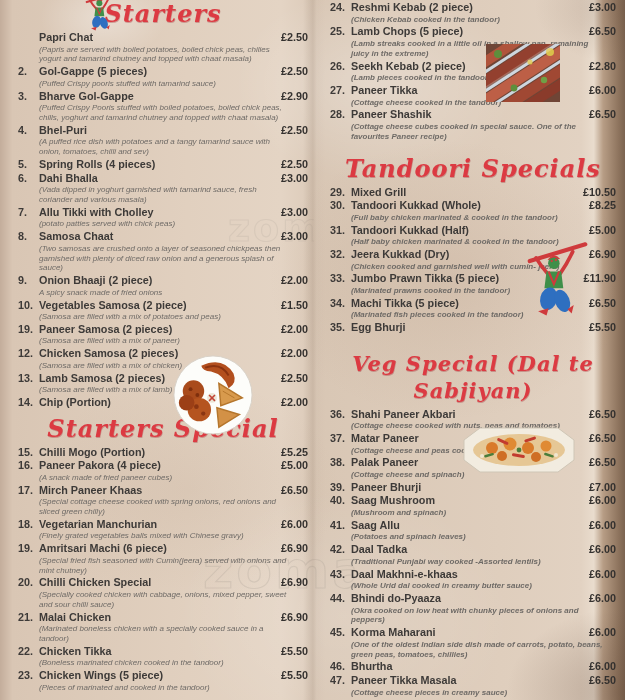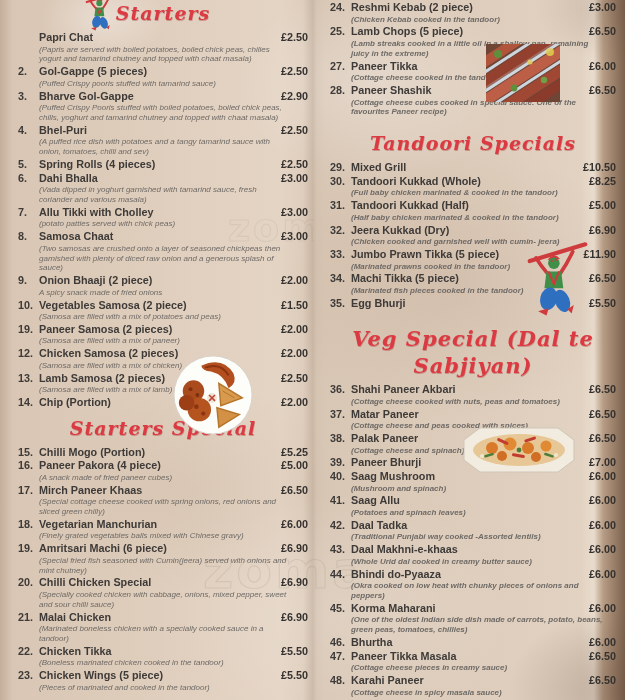--- a/index.html
+++ b/index.html
@@ -15,21 +15,21 @@
       radial-gradient(240px 180px at 55% 88%, rgba(255,255,255,.16), transparent 70%),
       radial-gradient(160px 120px at 99% 99%, rgba(92,66,50,.30), transparent 70%),
       radial-gradient(120px 80px at 99% 1%, rgba(92,66,50,.18), transparent 70%),
       linear-gradient(90deg,#c3ad9b 0%,#d9c6b4 2%,#e1d0bf 30%,#e4d4c4 45%,#d9c7b5 52%,#dfcebd 80%,#e2d2c2 93%,#e9dccd 95%,#b79d85 96.5%,#8d735d 99%,#7b6350 100%);
   }
   .col{position:absolute;top:0;}
   #left-col{left:18px;width:290px;}
   #right-col{left:330px;width:286px;padding-top:1px;}
   .section-header{
     font-family:"DejaVu Serif", serif;font-style:italic;font-weight:bold;
-    color:#dc3a42;font-size:19px;line-height:27px;text-align:center;
+    color:#dc3a42;font-size:24px;line-height:27px;text-align:center;
     letter-spacing:1px;margin:1px 0 4px;
     text-shadow:.5px .5px 0 rgba(160,40,45,.35);
   }
   .sec-left-0{margin-top:0;}
   .sec-left-1{margin-top:5px;}
   .sec-right-1{margin-top:13px;}
   .sec-right-2{margin-top:15px;font-size:21px;font-style:italic;}
   .line{display:flex;align-items:baseline;font-size:10.8px;font-weight:bold;color:#3d3a38;line-height:13.6px;justify-content:center;}
   .num{width:21px;flex:none;}
   .name{white-space:nowrap;}
@@ -276,20 +276,29 @@
       <div class="line">
         <span class="num">25.</span>
         <span class="name">Lamb Chops (5 piece)</span>
         <span class="spacer"></span>
         <span class="price">£6.50</span>
       </div>
       <div class="desc">(Lamb streaks cooked in a little oil in a shallow pan, remaining juicy in the extreme)</div>
     </div>
     <div class="item">
       <div class="line">
+        <span class="num">26.</span>
+        <span class="name">Seekh Kebab (2 piece)</span>
+        <span class="spacer"></span>
+        <span class="price">£2.80</span>
+      </div>
+      <div class="desc">(Lamb pieces cooked in the tandoor)</div>
+    </div>
+    <div class="item">
+      <div class="line">
         <span class="num">27.</span>
         <span class="name">Paneer Tikka</span>
         <span class="spacer"></span>
         <span class="price">£6.00</span>
       </div>
       <div class="desc">(Cottage cheese cooked in the tandoor)</div>
     </div>
     <div class="item">
       <div class="line">
         <span class="num">28.</span>

